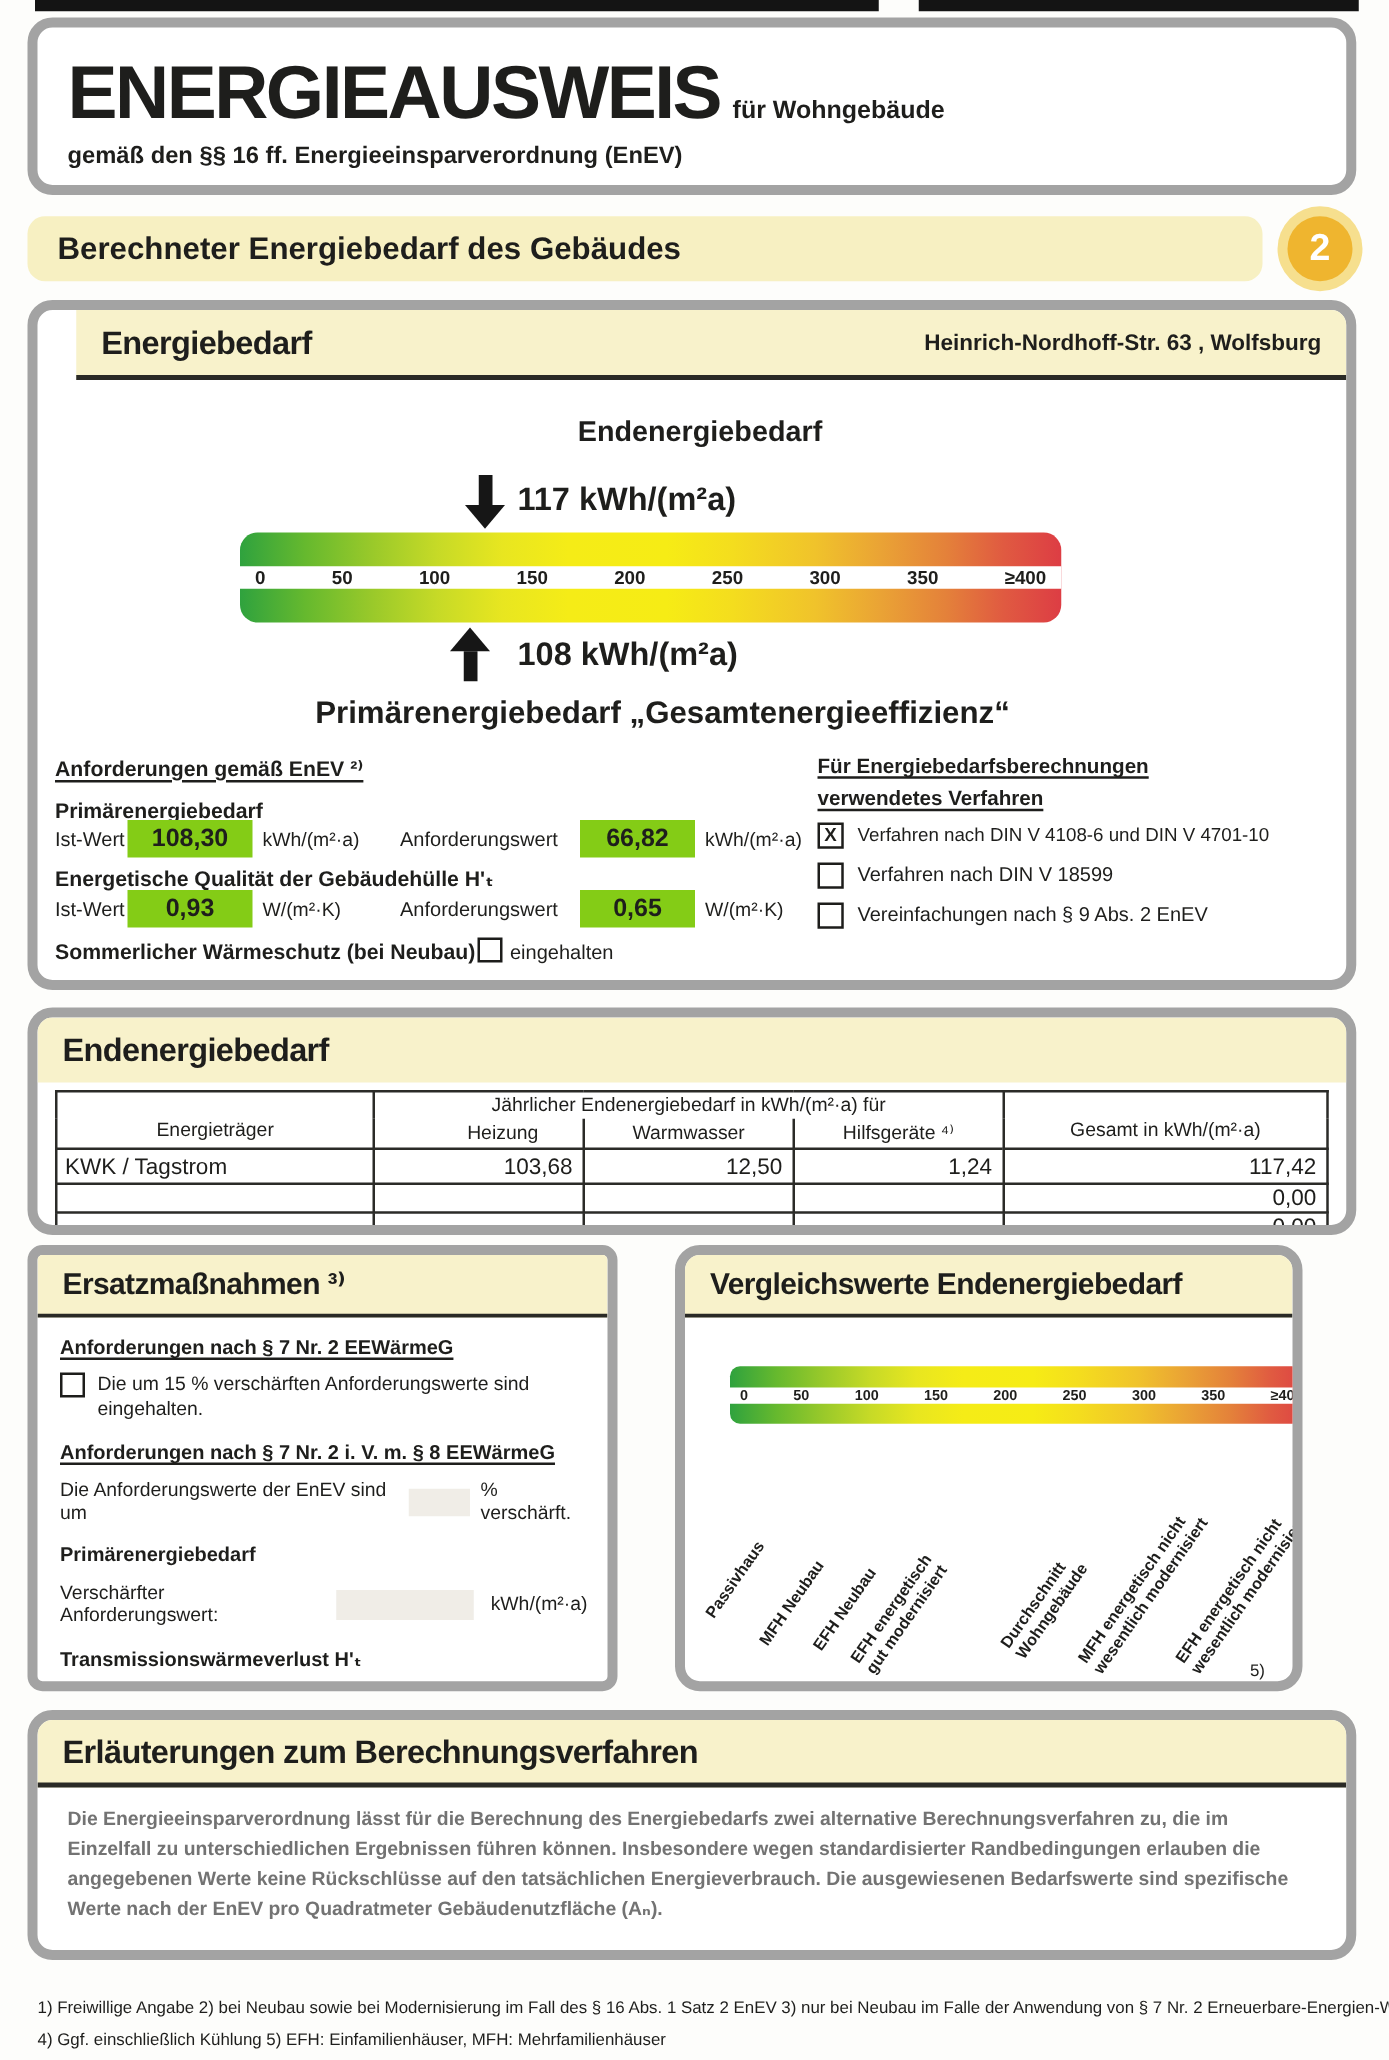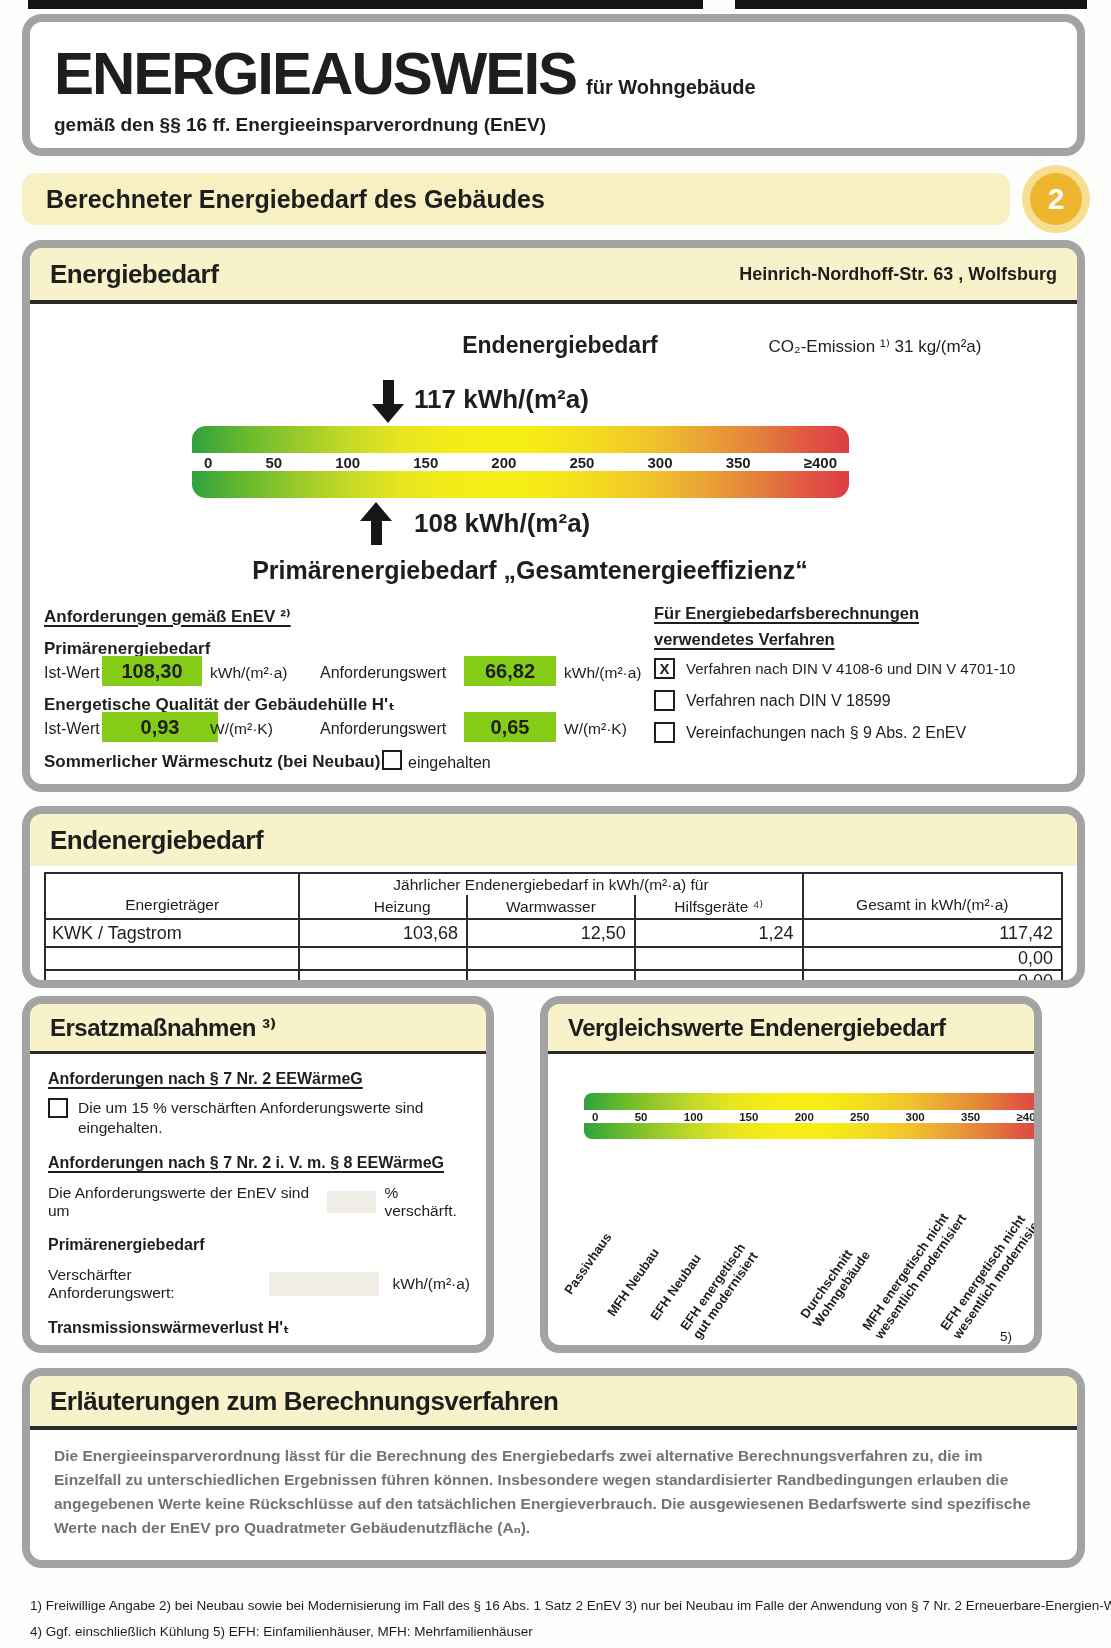--- a/index.html
+++ b/index.html
@@ -76,29 +76,28 @@
     </div>
   </div>
 
   <div class="section-bar">
     <span>Berechneter Energiebedarf des Gebäudes</span>
   </div>
   <div class="badge-outer">
     <div class="badge-inner">2</div>
   </div>
 
-  <div class="gbox" style="left:22px;top:240px;width:1063px;height:552px;">
+  <div class="gbox" style="left:22px;top:240px;width:1063px;height:552px;padding-left:31px;">
     <div class="band underlined" style="height:56px;">
       <span class="band-title">Energiebedarf</span>
       <span class="band-right">Heinrich-Nordhoff-Str. 63 , Wolfsburg</span>
     </div>
     <div style="position:absolute;left:0;right:0;top:60px;bottom:0;">
 
       <div class="abs" style="left:300px;top:24px;width:460px;text-align:center;font-weight:bold;font-size:23px;">Endenergiebedarf</div>
-      <div class="abs" style="left:660px;top:28px;width:370px;text-align:center;font-size:17px;">CO₂-Emission ¹⁾ 31 kg/(m²a)</div>
 
       <div class="arr" style="left:342px;top:72px;">
         <div class="stem"></div>
           <div class="head-down"></div>
       </div>
       <div class="big-val" style="left:384px;top:76px;">117 kWh/(m²a)</div>
 
       <div class="scale" style="left:162px;top:118px;width:657px;height:72px;">
         <div class="strip" style="top:27px;height:18px;padding:0 12px;font-size:15px;">
           <span>0</span>
@@ -127,21 +126,21 @@
       <div class="abs" style="left:14px;top:356px;font-size:16px;">Ist-Wert</div>
       <div class="slot" style="left:72px;top:348px;width:100px;height:30px;">108,30</div>
       <div class="abs" style="left:180px;top:356px;font-size:15.5px;">kWh/(m²·a)</div>
       <div class="abs" style="left:290px;top:356px;font-size:16px;">Anforderungswert</div>
       <div class="slot" style="left:434px;top:348px;width:92px;height:30px;">66,82</div>
       <div class="abs" style="left:534px;top:356px;font-size:15.5px;">kWh/(m²·a)</div>
 
       <div class="abs" style="left:14px;top:386px;font-weight:bold;font-size:17px;">Energetische Qualität der Gebäudehülle H'ₜ</div>
 
       <div class="abs" style="left:14px;top:412px;font-size:16px;">Ist-Wert</div>
-      <div class="slot" style="left:72px;top:404px;width:116px;height:30px;">0,93</div>
+      <div class="slot" style="left:72px;top:404px;width:100px;height:30px;">0,93</div>
       <div class="abs" style="left:180px;top:412px;font-size:15.5px;">W/(m²·K)</div>
       <div class="abs" style="left:290px;top:412px;font-size:16px;">Anforderungswert</div>
       <div class="slot" style="left:434px;top:404px;width:92px;height:30px;">0,65</div>
       <div class="abs" style="left:534px;top:412px;font-size:15.5px;">W/(m²·K)</div>
 
       <div class="abs" style="left:14px;top:444px;font-weight:bold;font-size:17px;">Sommerlicher Wärmeschutz (bei Neubau)</div>
       <span class="cb abs" style="left:352px;top:442px;"></span>
       <div class="abs" style="left:378px;top:446px;font-size:16px;">eingehalten</div>
 
       <div class="abs uh" style="left:624px;top:296px;font-size:16.5px;">Für Energiebedarfsberechnungen</div>
@@ -201,21 +200,21 @@
           <td class="num"></td>
           <td class="num"></td>
           <td class="num"></td>
           <td class="num">0,00</td>
         </tr>
       </tbody>
         </table>
     </div>
   </div>
 
-  <div class="gbox" style="left:22px;top:996px;width:472px;height:357px;">
+  <div class="gbox" style="left:22px;top:996px;width:472px;height:357px;border-radius:12px;">
     <div class="band underlined" style="height:50px;border-bottom-width:3px;">
       <span class="band-title" style="font-size:24px;">Ersatzmaßnahmen ³⁾</span>
     </div>
     <div style="padding:12px 16px 0 18px;font-size:15.5px;">
       <div class="uh" style="font-size:16px;margin:4px 0 10px;">Anforderungen nach § 7 Nr. 2 EEWärmeG</div>
       <div style="display:flex;gap:10px;align-items:flex-start;">
         <span class="cb"></span>
         <span style="width:370px;line-height:1.3;">Die um 15 % verschärften Anforderungswerte sind eingehalten.</span>
       </div>
       <div class="uh" style="font-size:16px;margin:16px 0 12px;">Anforderungen nach § 7 Nr. 2 i. V. m. § 8 EEWärmeG</div>

